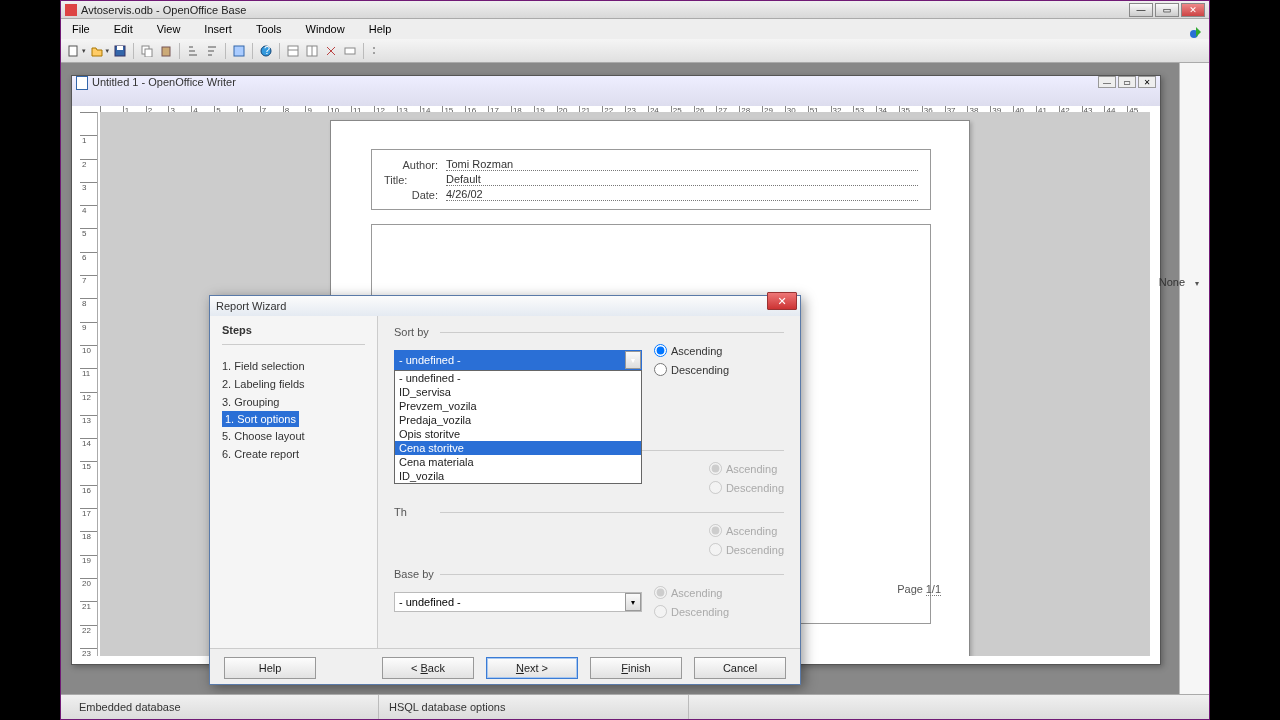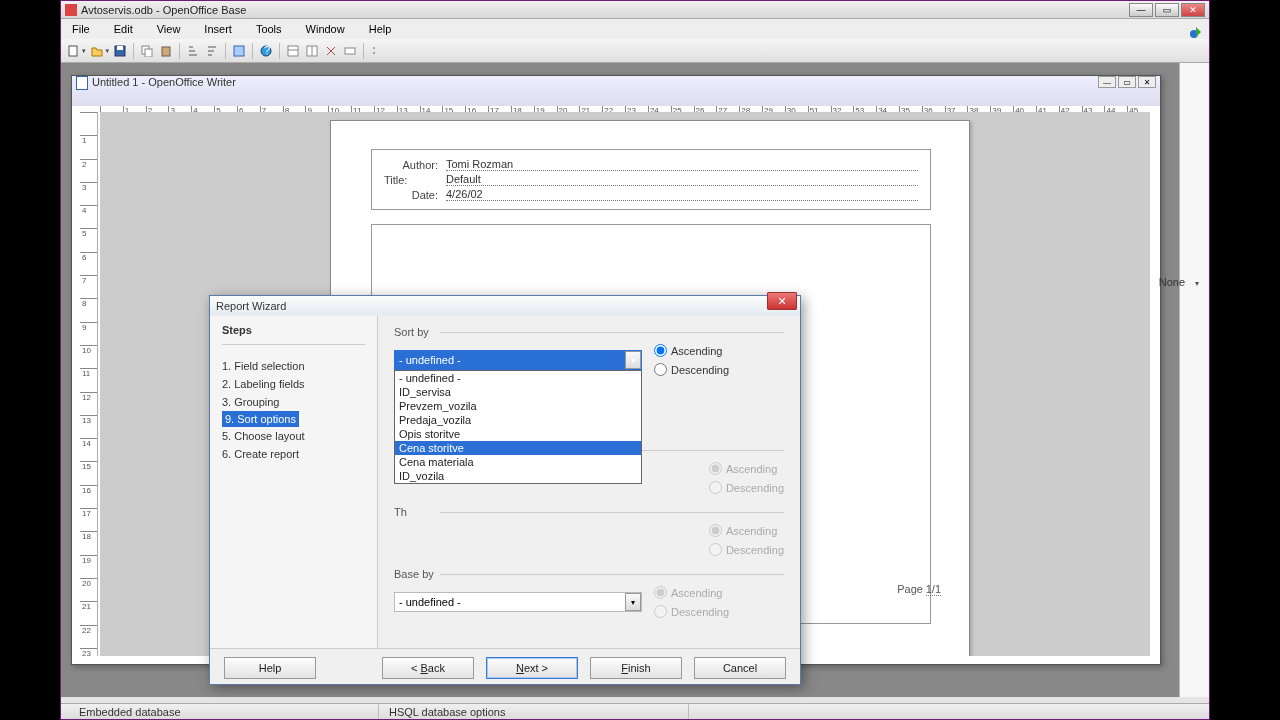--- a/index.html
+++ b/index.html
@@ -38,21 +38,21 @@
 .ruler-v .tick { height: 23.3px; border-top: 1px solid #888; font-size: 8px; color: #555; padding-left: 2px; }
 
 .doc-area { position: absolute; left: 28px; top: 36px; right: 10px; bottom: 8px; background: #ccc; overflow: hidden; }
 .page { position: absolute; left: 230px; top: 8px; width: 640px; height: 900px; background: #fff; border: 1px solid #888; box-shadow: 2px 2px 4px rgba(0,0,0,0.2); padding: 28px 40px; }
 .doc-header { border: 1px solid #999; padding: 6px 10px; width: 560px; font-size: 11px; }
 .doc-header td.lbl { width: 60px; color: #444; }
 .doc-header td.val { color: #333; border-bottom: 1px dotted #777; }
 .doc-body { border: 1px solid #999; width: 560px; height: 400px; margin-top: 14px; }
 .page-num { position: absolute; right: 28px; top: 462px; font-size: 10px; color: #555; }
 
-.statusbar { position: absolute; left: 0; right: 0; bottom: 0; height: 16px; background: linear-gradient(#f0f0f0,#dcdcdc); border-top: 1px solid #aaa; display: flex; align-items: center; padding: 0 8px; color: #333; }
+.statusbar { position: absolute; left: 0; right: 0; bottom: 0; height: 25px; background: linear-gradient(#f0f0f0,#dcdcdc); border-top: 1px solid #aaa; display: flex; align-items: center; padding: 0 8px; color: #333; }
 .statusbar .cell { padding: 0 10px; border-right: 1px solid #bbb; height: 100%; display: flex; align-items: center; }
 .statusbar .cell.wide { width: 310px; }
 
 
 .dialog { position: absolute; left: 148px; top: 232px; width: 592px; height: 390px; background: #f0f0f0; border: 1px solid #5a7aa8; box-shadow: 3px 3px 12px rgba(0,0,0,0.4); }
 .dlg-title { height: 20px; background: linear-gradient(#fcfcfc,#e4eaf2); display: flex; align-items: center; padding: 0 6px; position: relative; }
 .dlg-title .t { flex: 1; color: #333; }
 .dlg-close { position: absolute; right: 3px; top: -4px; width: 30px; height: 18px; background: linear-gradient(#e77,#c33); border: 1px solid #933; color: #fff; display: flex; align-items: center; justify-content: center; font-size: 11px; cursor: pointer; border-radius: 1px; }
 
 .dlg-body { display: flex; height: 332px; }
@@ -329,21 +329,21 @@
 
     <div class="dialog">
       <div class="dlg-title">
         <div class="t">Report Wizard</div>
         <div class="dlg-close">✕</div>
       </div>
 
       <div class="dlg-body">
         <div class="steps-panel">
           <div class="steps-head">Steps</div>
-          <div id="steps-list"><div class="step">1. Field selection</div><div class="step">2. Labeling fields</div><div class="step">3. Grouping</div><div class="step active">9. Sort options</div><div class="step">5. Choose layout</div><div class="step">6. Create report</div></div>
+          <div id="steps-list"><div class="step">1. Field selection</div><div class="step">2. Labeling fields</div><div class="step">3. Grouping</div><div class="step active">1. Sort options</div><div class="step">5. Choose layout</div><div class="step">6. Create report</div></div>
         </div>
 
         <div class="main-panel">
 
           <div class="group">
             <div class="group-label">Sort by</div>
             <div class="sort-row">
               <div class="combo">
                 <div class="combo-box focused">
                   <span>- undefined -</span>

